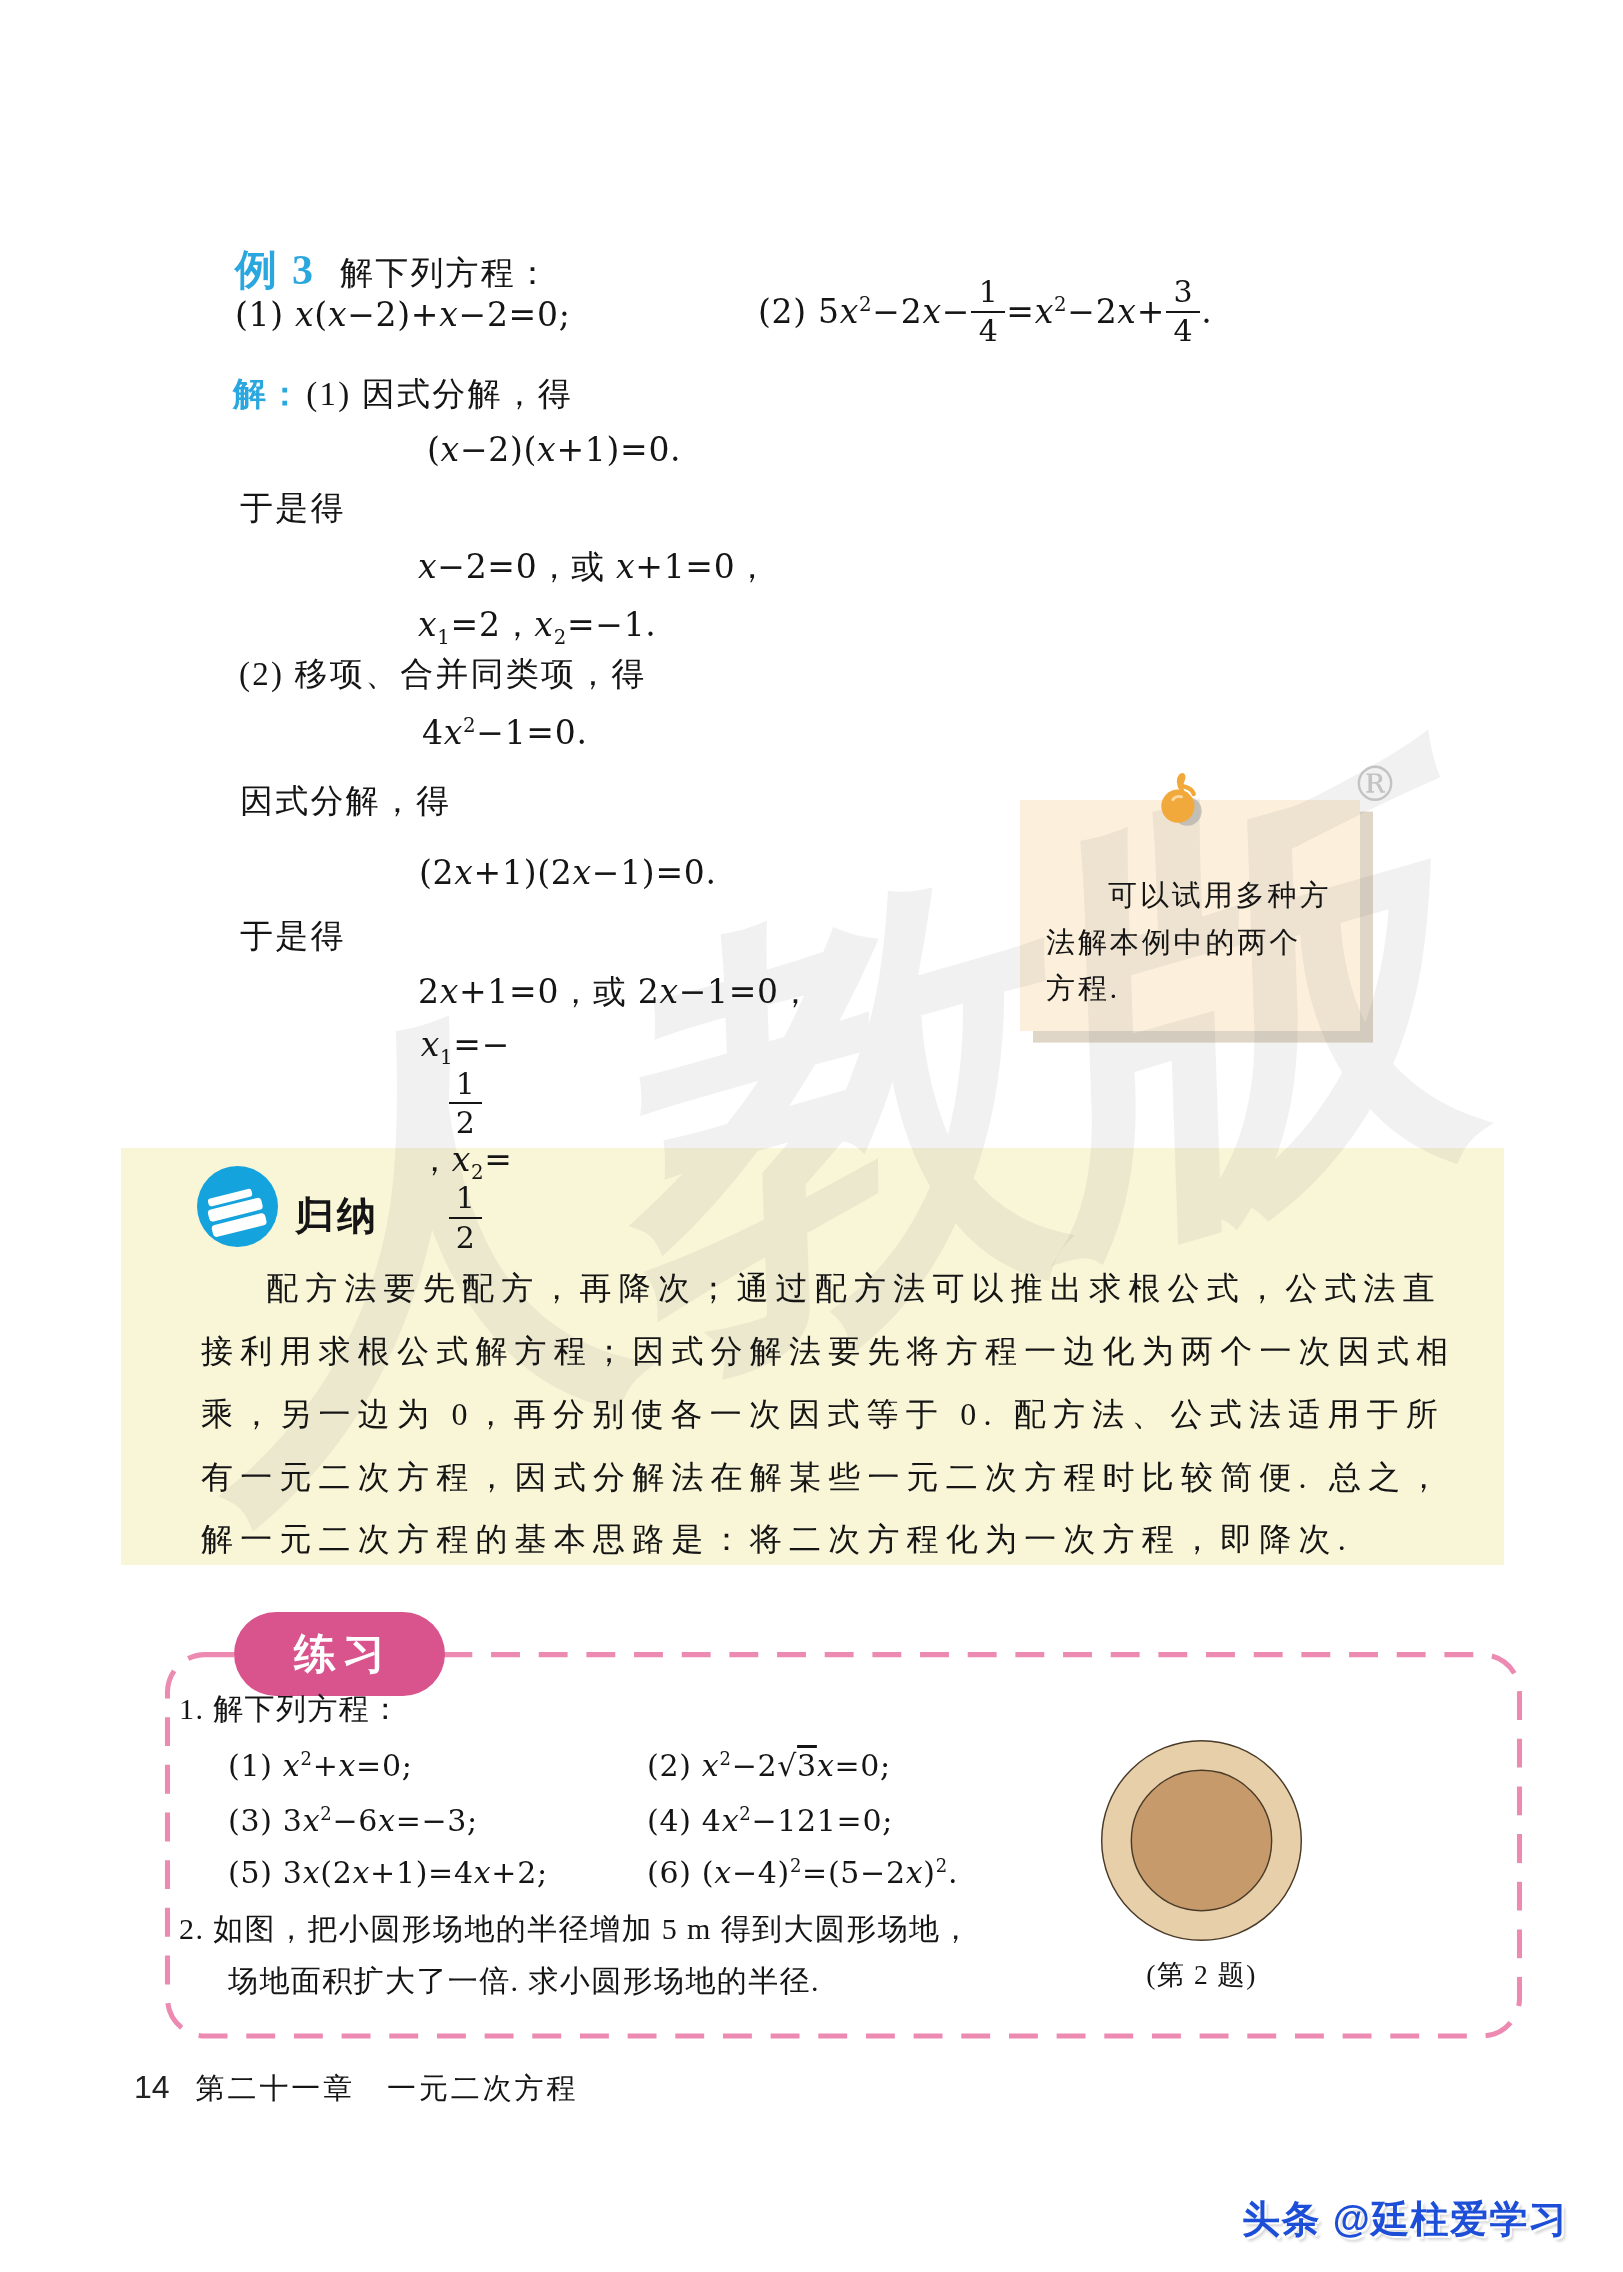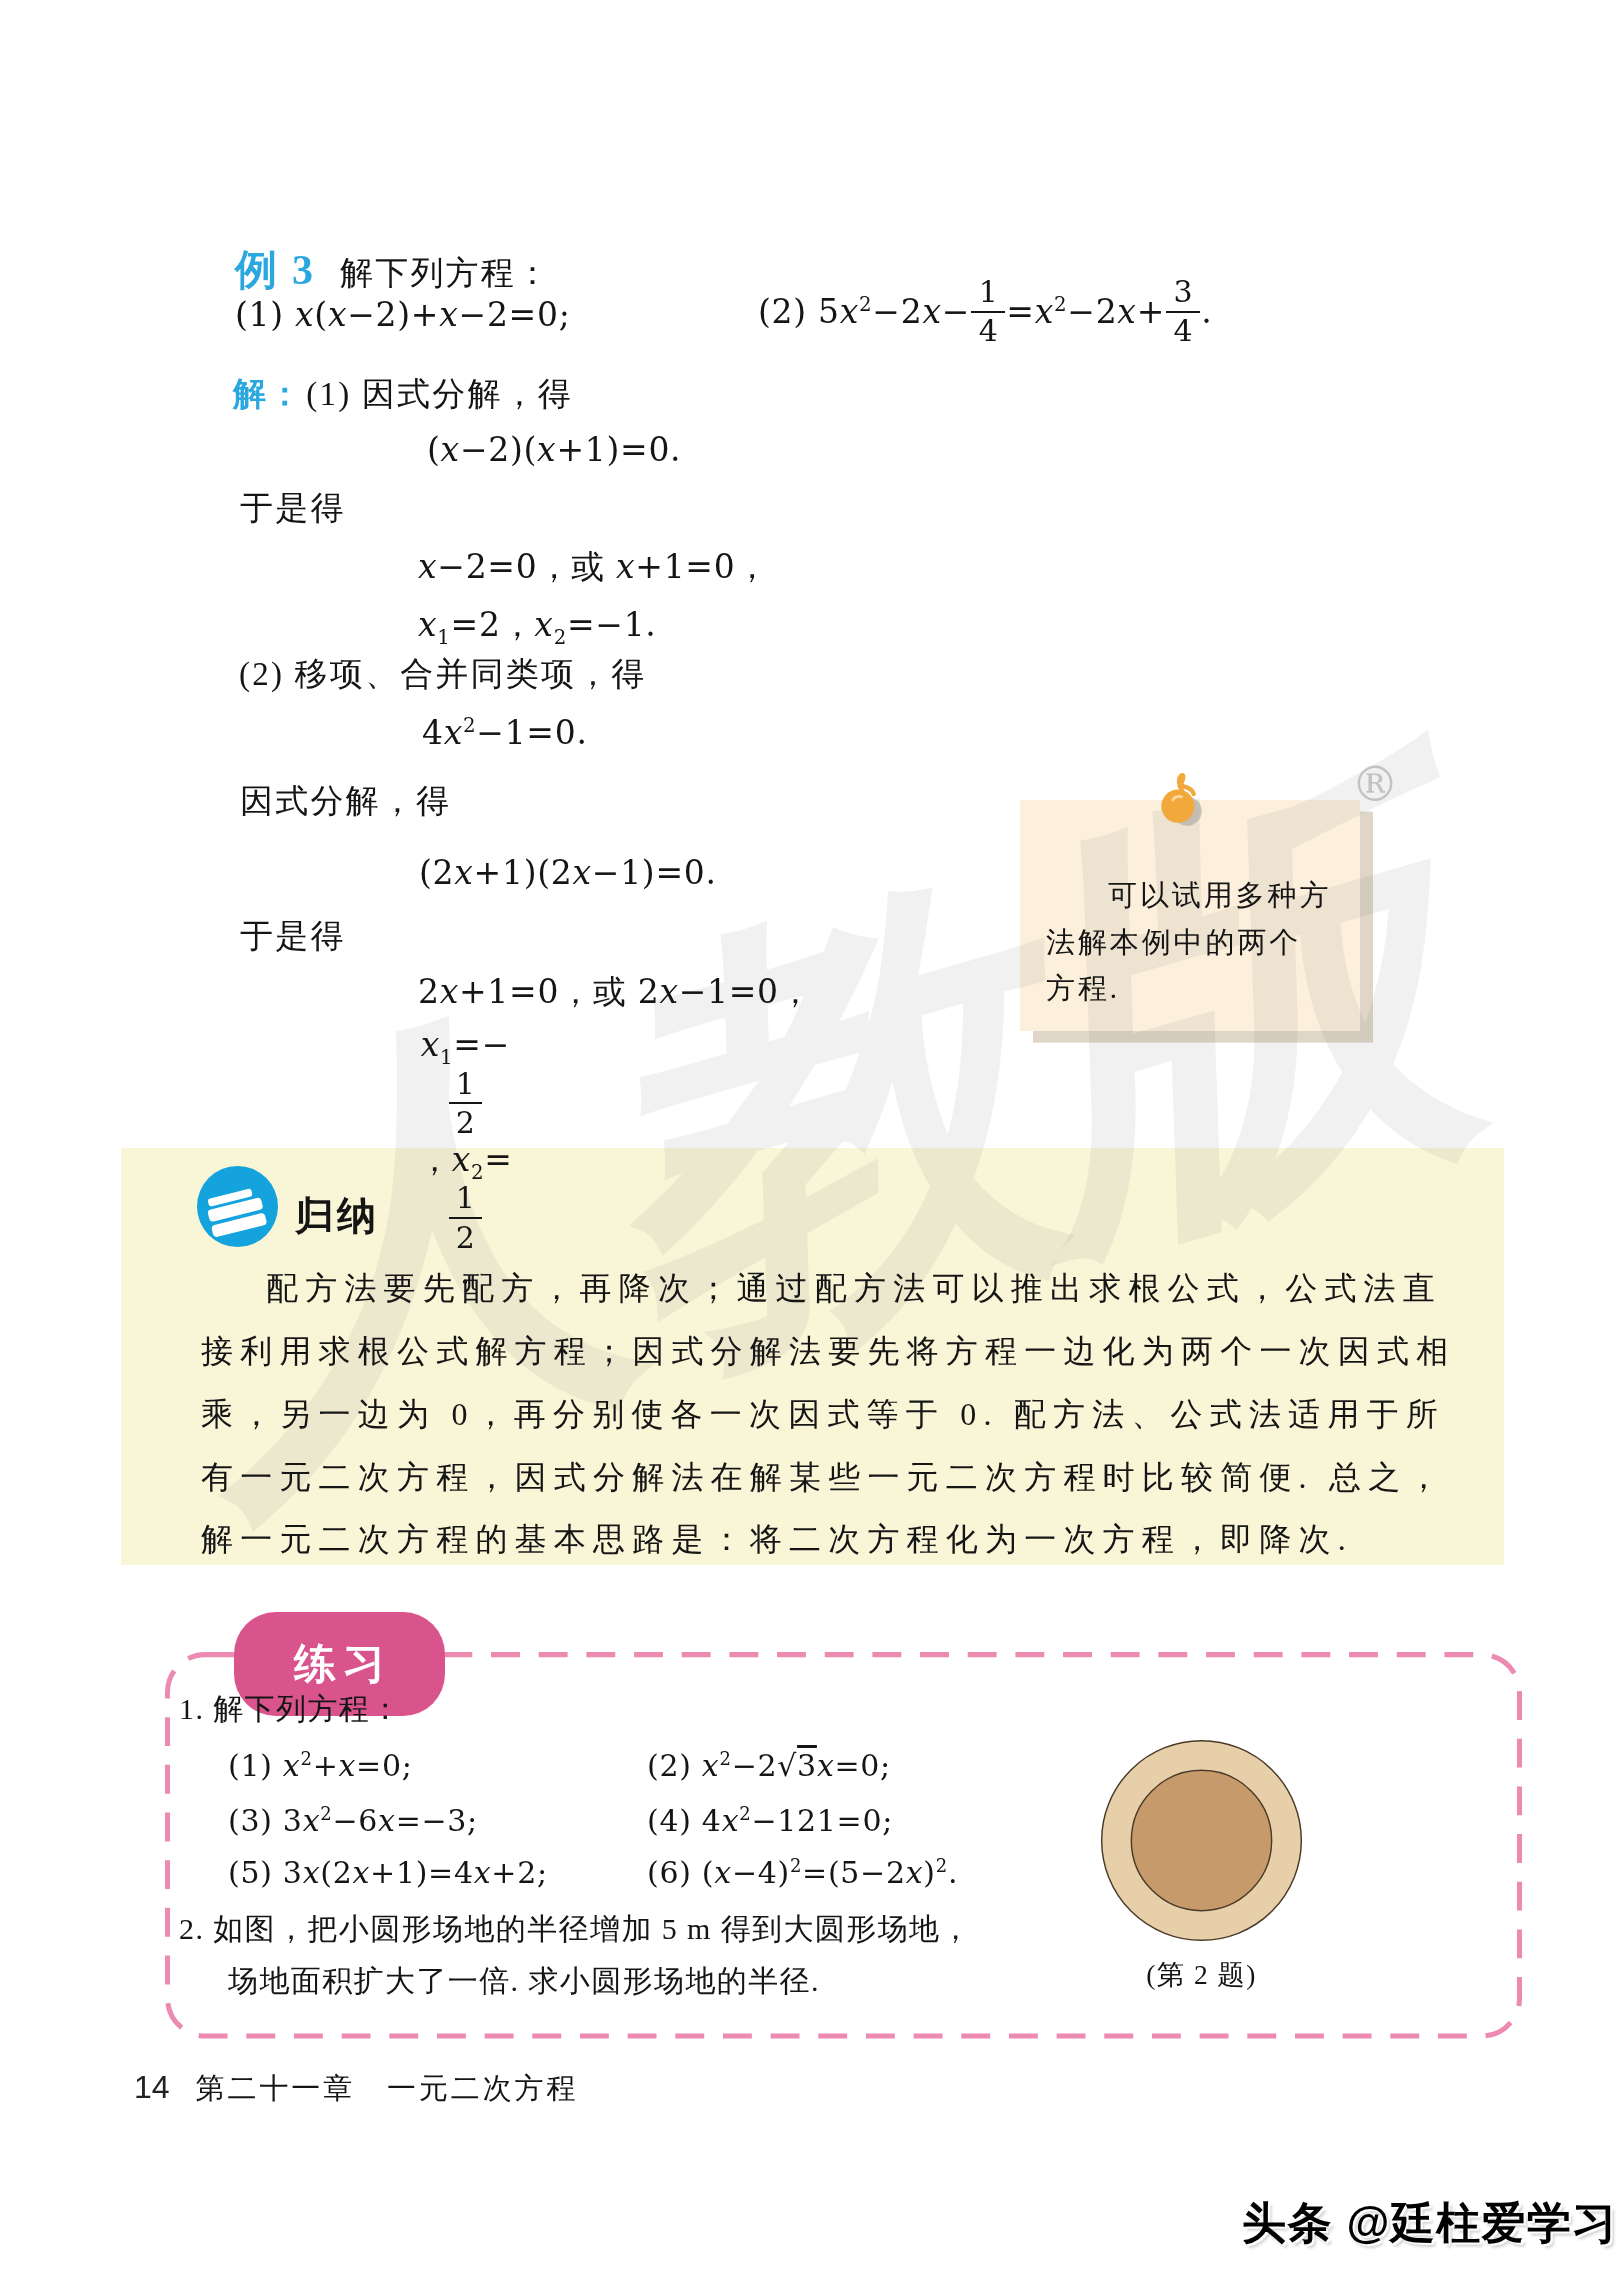--- a/index.html
+++ b/index.html
@@ -43,34 +43,34 @@
   
   .note-line{font-size:29px;letter-spacing:2.9px;}
 
   
   .g-title{font-family:"Liberation Sans",sans-serif;font-weight:bold;font-size:39px;letter-spacing:2.9px;}
   .g-line{font-size:32px;letter-spacing:7.2px;}
 
   
   .p-cn{font-size:30px;letter-spacing:1.4px;}
   .p-math{font-family:"DejaVu Serif",serif;font-size:30px;letter-spacing:0.7px;}
-  .badge{left:234px;top:1612px;width:211px;height:104px;background:#D9548D;border-radius:42px;
+  .badge{left:234px;top:1612px;width:211px;height:84px;background:#D9548D;border-radius:42px;
          display:flex;align-items:center;justify-content:center;}
   .badge span{color:#ffffff;font-family:"Liberation Sans",sans-serif;font-weight:bold;
               font-size:42px;letter-spacing:7.2px;text-indent:7.2px;}
   .fig-caption{left:1093px;top:1957px;width:217px;text-align:center;font-size:27.5px;letter-spacing:1.4px;}
 
   
   .footer{left:134px;top:2069px;display:flex;align-items:baseline;}
   .footer .num{font-family:"Liberation Sans",sans-serif;font-size:32px;color:#222;}
   .footer .chap{font-size:29px;letter-spacing:2.9px;margin-left:26px;}
 
   
   .credit{left:1242px;top:2194px;font-family:"Liberation Sans",sans-serif;font-weight:bold;
-          font-size:44px;letter-spacing:1.4px;color:#000000;
+          font-size:38px;letter-spacing:1.4px;color:#1d4ed8;
           text-shadow:2.2px 2.2px 0 rgba(255,255,255,0.95), 3.6px 3.6px 2.9px rgba(0,0,0,0.18);}
 </style>
 </head>
 <body>
 
 <div class="page">
 
   <div class="bg-layer guina-bg"></div>
   <div class="bg-layer note-bg"></div>
 

